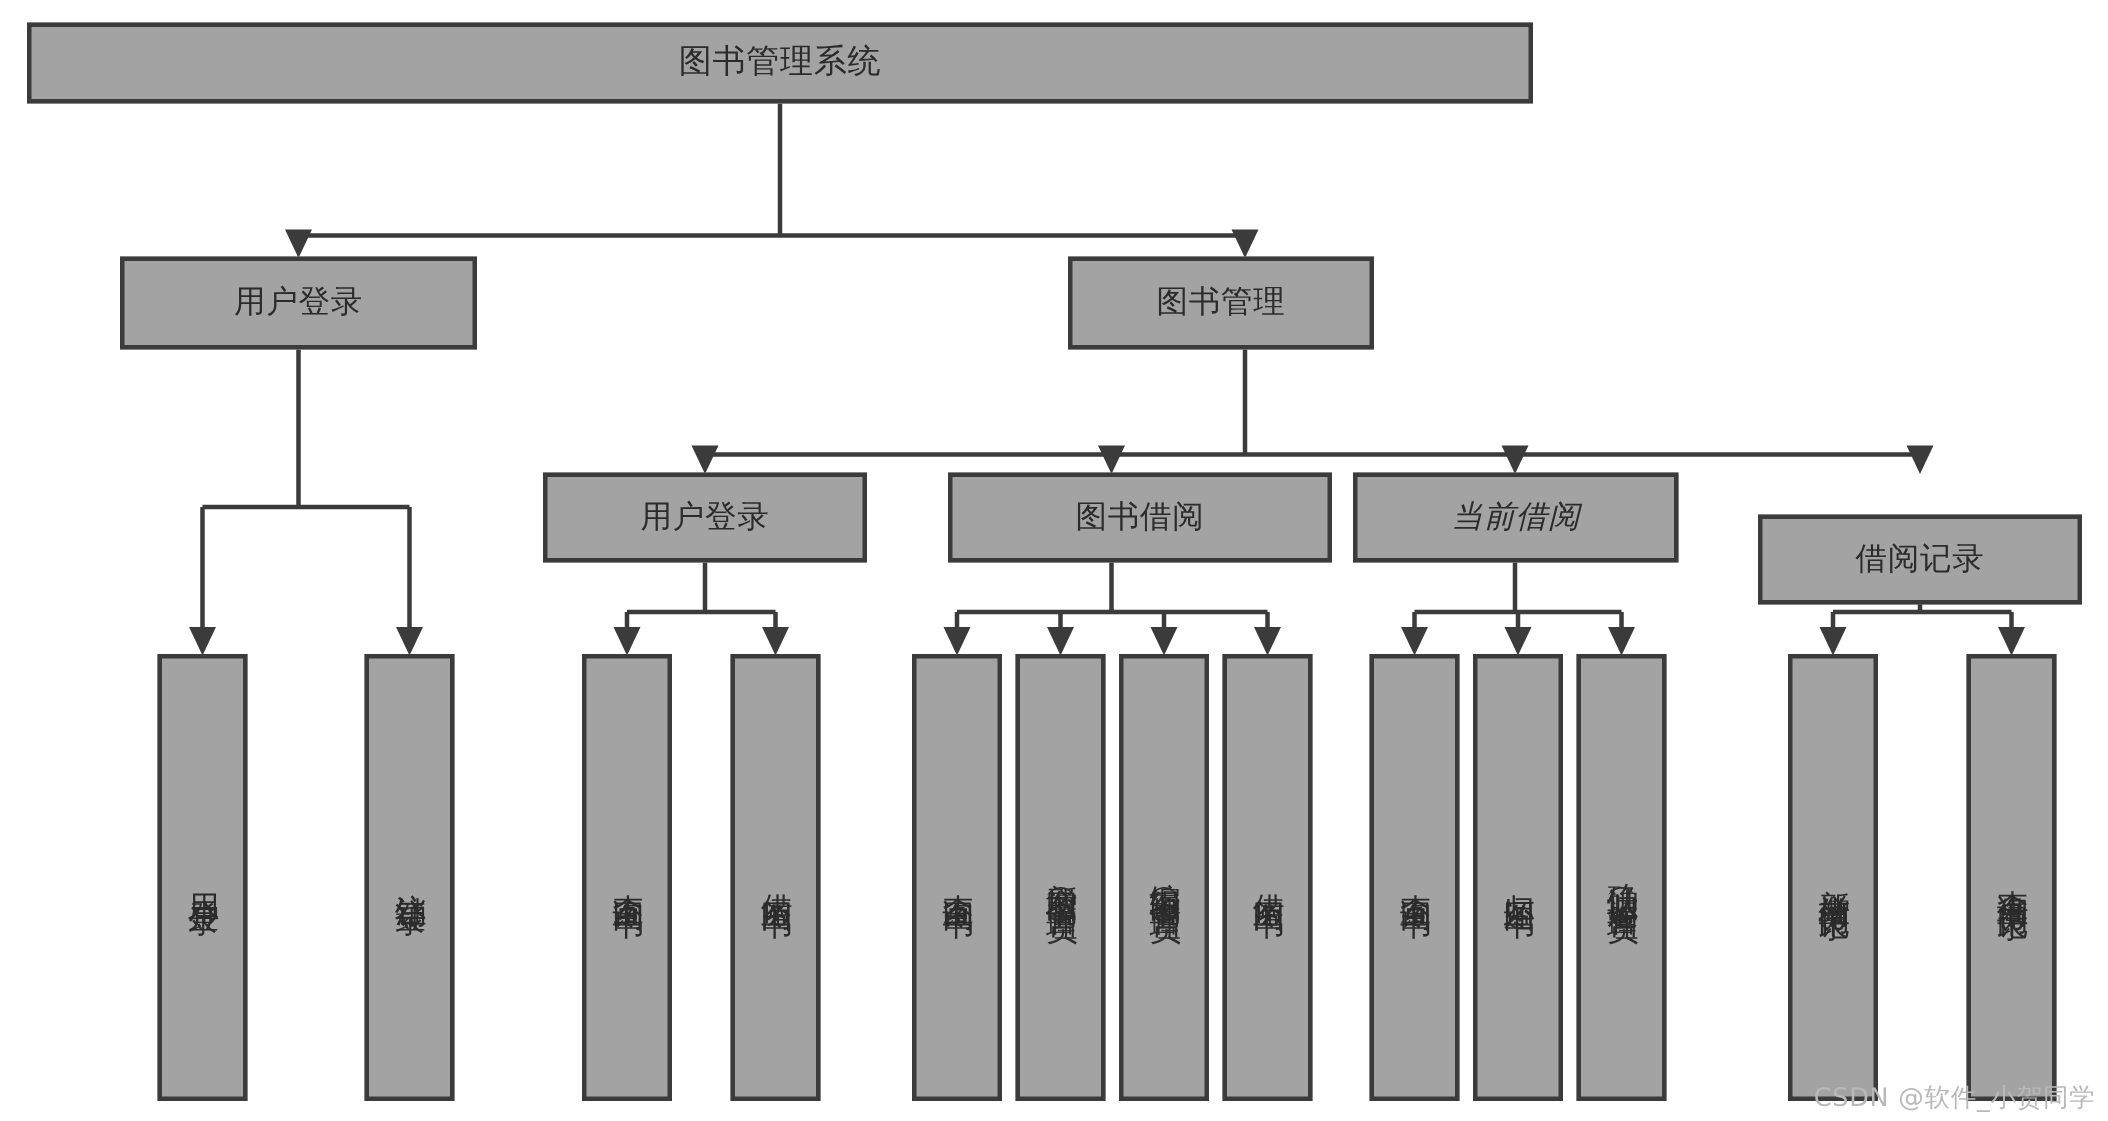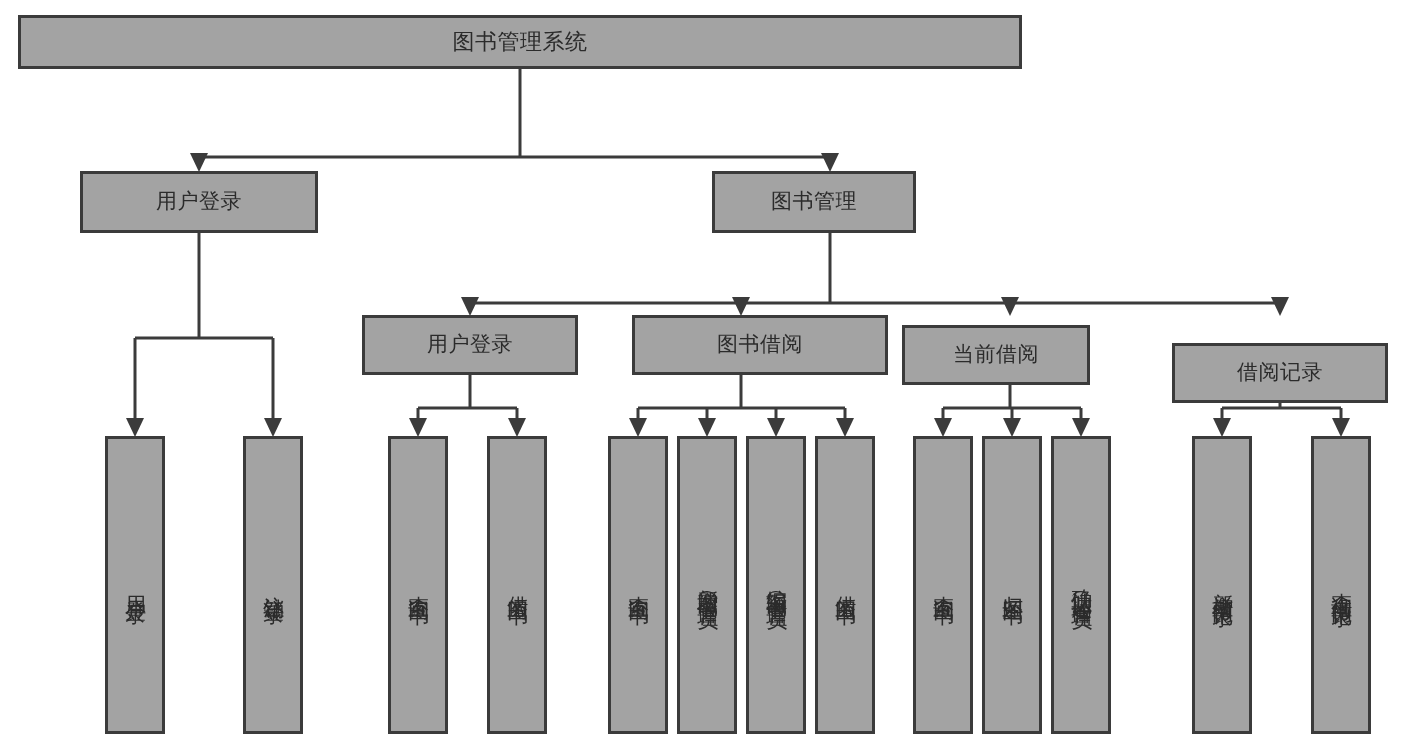--- a/index.html
+++ b/index.html
@@ -133,21 +133,21 @@
       </div>
       <div class="node-box" style="left: 712px; top: 171px; width: 204px; height: 62px; border-color: rgb(59, 59, 59);">
         <span class="node-label" style="color: rgb(43, 43, 43);">图书管理</span>
       </div>
       <div class="node-box" style="left: 362px; top: 315px; width: 216px; height: 60px; border-color: rgb(59, 59, 59);">
         <span class="node-label" style="color: rgb(43, 43, 43);">用户登录</span>
       </div>
       <div class="node-box" style="left: 632px; top: 315px; width: 256px; height: 60px; border-color: rgb(59, 59, 59);">
         <span class="node-label" style="color: rgb(43, 43, 43);">图书借阅</span>
       </div>
-      <div class="node-box" style="left: 902px; top: 325px; width: 188px; height: 60px; border-color: rgb(59, 59, 59);">
+      <div class="node-box" style="left: 902px; top: 315px; width: 217px; height: 60px; border-color: rgb(59, 59, 59); font-style: italic;">
         <span class="node-label" style="color: rgb(43, 43, 43);">当前借阅</span>
       </div>
       <div class="node-box" style="left: 1172px; top: 315px; width: 216px; height: 60px; border-color: rgb(59, 59, 59); margin-top: 28px;">
         <span class="node-label" style="color: rgb(43, 43, 43);">借阅记录</span>
       </div>
       <div class="node-box vertical" style="left: 105px; top: 436px; width: 60px; height: 298px; border-color: rgb(59, 59, 59);">
         <span class="node-label" style="color: rgb(43, 43, 43);">用户登录</span>
       </div>
       <div class="node-box vertical" style="left: 243px; top: 436px; width: 60px; height: 298px; border-color: rgb(59, 59, 59);">
         <span class="node-label" style="color: rgb(43, 43, 43);">注销登录</span>
@@ -179,13 +179,14 @@
       <div class="node-box vertical" style="left: 1051px; top: 436px; width: 60px; height: 298px; border-color: rgb(59, 59, 59);">
         <span class="node-label" style="color: rgb(43, 43, 43);">确认归还（管理员）</span>
       </div>
       <div class="node-box vertical" style="left: 1192px; top: 436px; width: 60px; height: 298px; border-color: rgb(59, 59, 59);">
         <span class="node-label" style="color: rgb(43, 43, 43);">新增借阅记录</span>
       </div>
       <div class="node-box vertical" style="left: 1311px; top: 436px; width: 60px; height: 298px; border-color: rgb(59, 59, 59);">
         <span class="node-label" style="color: rgb(43, 43, 43);">查询借阅记录</span>
       </div>
     </div>
+  <div class="watermark">CSDN @软件_小贺同学</div>
 </div>
 
 </body></html>

